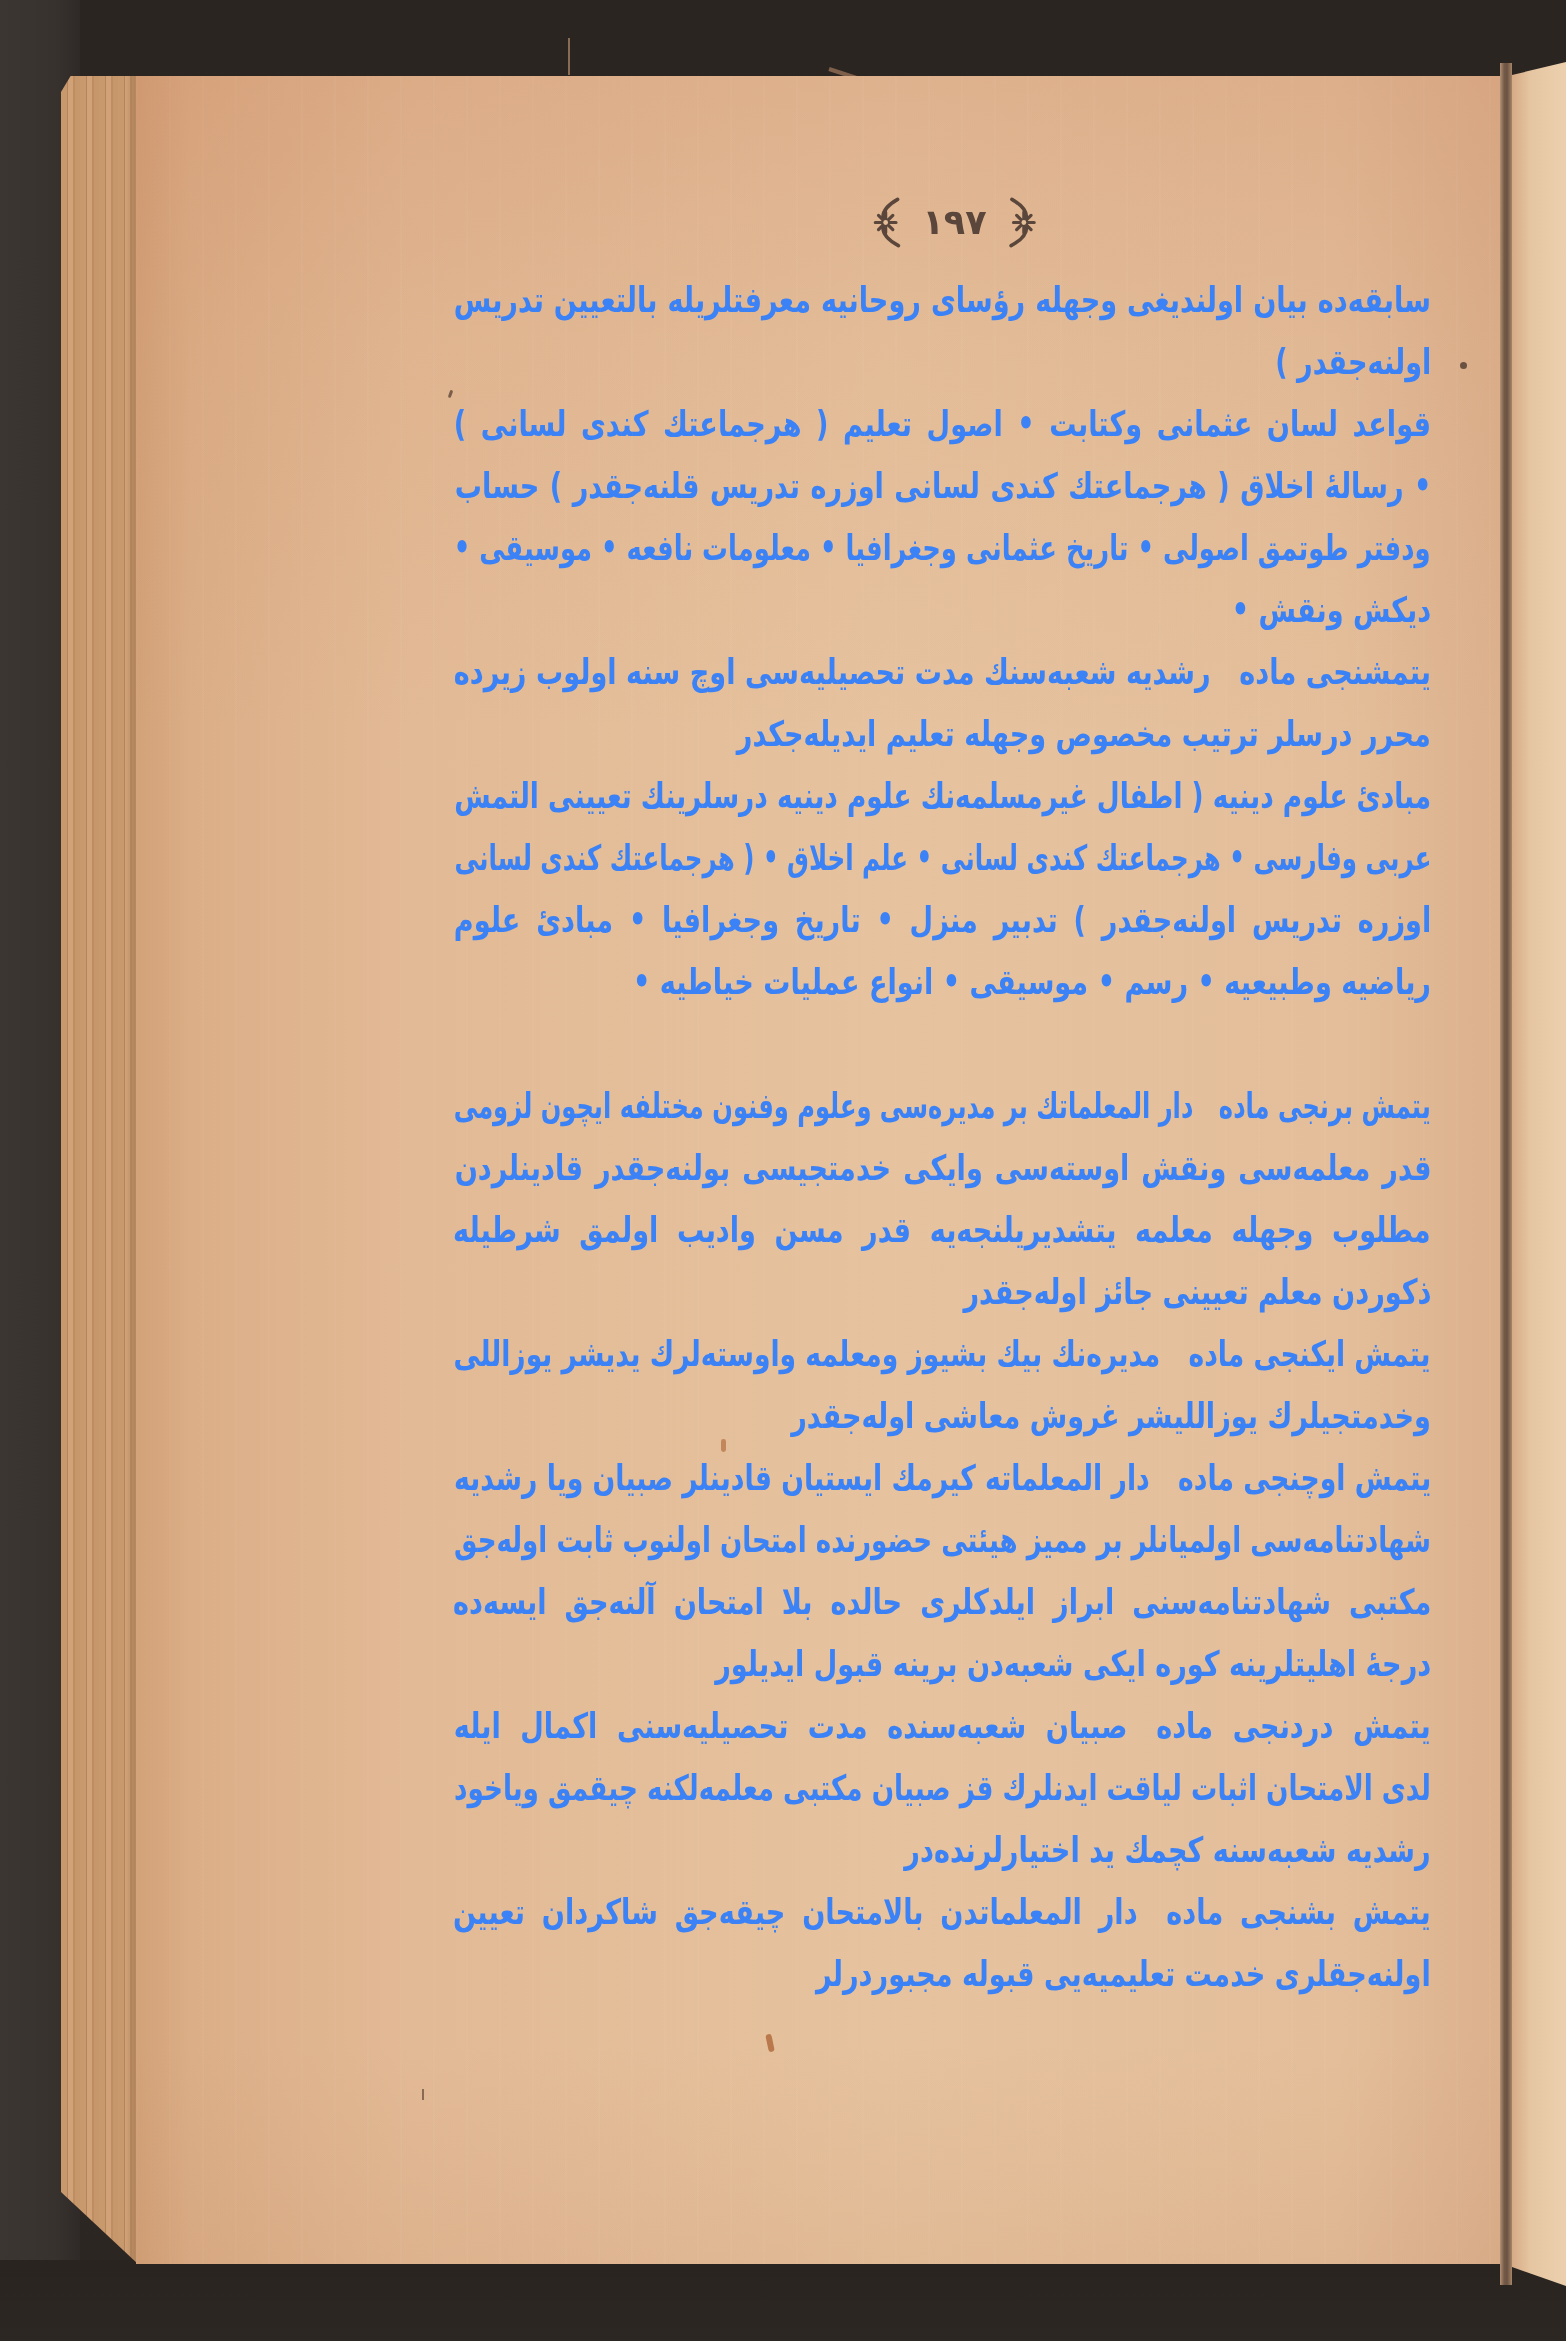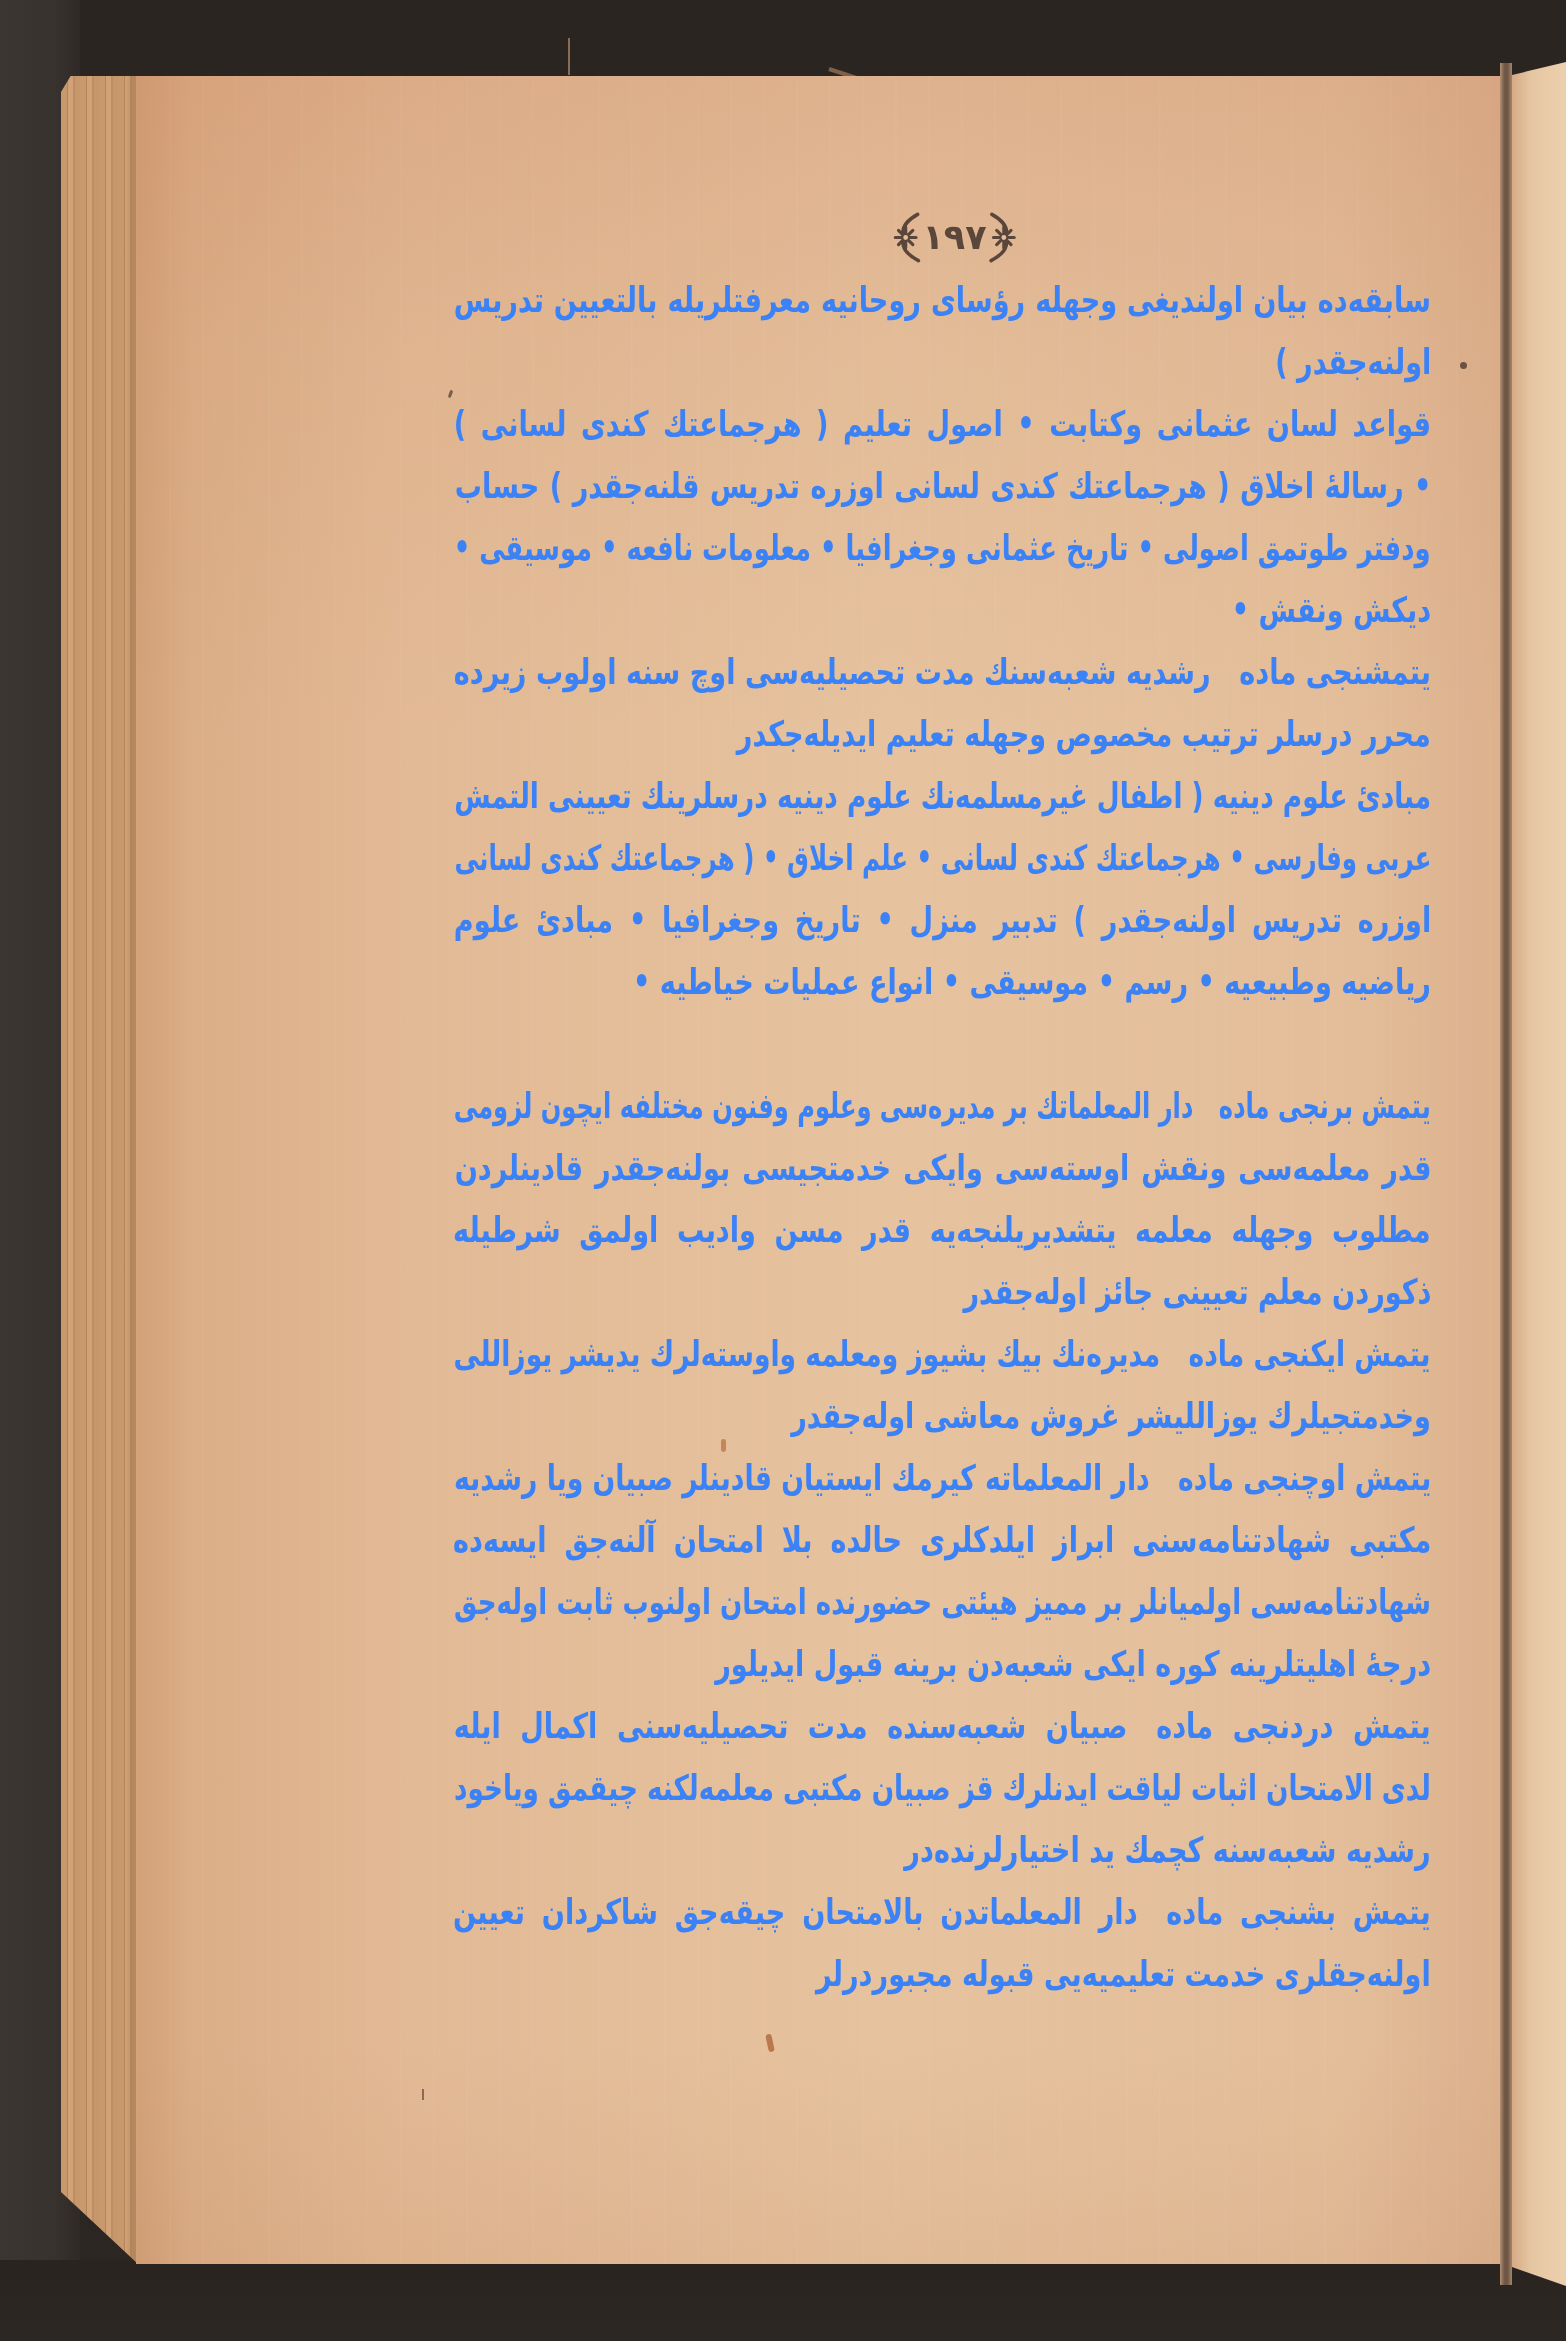--- a/index.html
+++ b/index.html
@@ -28,22 +28,22 @@
       repeating-linear-gradient(90deg,rgba(255,255,255,.025) 0 1.6px,rgba(0,0,0,0) 1.6px 33px),
       linear-gradient(to bottom,rgba(196,120,84,.22) 0%,rgba(196,120,84,.09) 12%,rgba(0,0,0,0) 30%,rgba(0,0,0,0) 90%,rgba(185,125,88,.12) 100%),
       linear-gradient(to right,#d2a178 0%,#dbae87 4%,#e2ba95 20%,#e6c29e 55%,#e4be9a 88%,#dcb18d 100%);
   }
   .gutter{position:absolute;left:1500px;top:63px;width:12px;height:2222px;
     background:linear-gradient(90deg,#b39174 0%,#735a48 35%,#6b5343 60%,#a88668 100%);}
   .right-page{position:absolute;left:1512px;top:62px;width:54px;height:2224px;
     clip-path:polygon(0 13px,100% 0,100% 100%,0 2205px);
     background:linear-gradient(90deg,#d6ab86 0%,#e6c6a2 35%,#ecd0ae 100%);}
 
-  .page-header{position:absolute;left:872px;top:211px;width:165px;height:53px;
-    display:flex;align-items:center;justify-content:center;direction:ltr;color:#5a463b;}
+  .page-header{position:absolute;left:872px;top:196px;width:165px;height:53px;
+    display:flex;align-items:center;justify-content:space-between;direction:ltr;color:#5a463b;}
   .page-header svg{width:30.5px;height:51px;}
   .page-number{font-size:35px;font-weight:bold;line-height:53px;color:#5a463b;letter-spacing:3.2px;}
 
   .text-block{position:absolute;left:447px;top:269px;width:984px;
     color:#3b82f6;font-size:35px;font-weight:bold;line-height:62px;direction:rtl;}
   .ln{height:62px;white-space:nowrap;text-align:right;direction:rtl;}
   .blank{height:62px;}
   .t{display:inline-block;white-space:nowrap;transform-origin:right center;}
   .gap{display:inline-block;width:37px;}
 
@@ -104,22 +104,22 @@
 
   <div class="ln full"><span class="t" style="transform: scaleX(0.690633);"><span>یتمش برنجی ماده</span><span class="gap"></span><span>دار المعلماتك بر مدیره‌سی وعلوم وفنون مختلفه ایچون لزومی</span></span></div>
   <div class="ln full"><span class="t" style="word-spacing: 3.3px; transform: scaleX(0.775551);">قدر معلمه‌سی ونقش اوسته‌سی وایکی خدمتجیسی بولنه‌جقدر قادینلردن</span></div>
   <div class="ln full"><span class="t" style="word-spacing: 11.8px; transform: scaleX(0.775551);">مطلوب وجهله معلمه یتشدیریلنجه‌یه قدر مسن وادیب اولمق شرطیله</span></div>
   <div class="ln short"><span class="t" style="transform: scaleX(0.775551);">ذکوردن معلم تعیینی جائز اوله‌جقدر</span></div>
 
   <div class="ln full"><span class="t" style="transform: scaleX(0.760048);"><span>یتمش ایکنجی ماده</span><span class="gap"></span><span>مدیره‌نك بیك بشیوز ومعلمه واوسته‌لرك یدیشر یوزاللی</span></span></div>
   <div class="ln short"><span class="t" style="transform: scaleX(0.775551);">وخدمتجیلرك یوزاللیشر غروش معاشی اوله‌جقدر</span></div>
 
   <div class="ln full"><span class="t" style="transform: scaleX(0.762644);"><span>یتمش اوچنجی ماده</span><span class="gap"></span><span>دار المعلماته کیرمك ایستیان قادینلر صبیان ویا رشدیه</span></span></div>
+  <div class="ln full"><span class="t" style="transform: scaleX(0.746278);">شهادتنامه‌سی اولمیانلر بر ممیز هیئتی حضورنده امتحان اولنوب ثابت اوله‌جق</span></div>
   <div class="ln full"><span class="t" style="word-spacing: 11px; transform: scaleX(0.775551);">مکتبی شهادتنامه‌سنی ابراز ایلدکلری حالده بلا امتحان آلنه‌جق ایسه‌ده</span></div>
-  <div class="ln full"><span class="t" style="transform: scaleX(0.746278);">شهادتنامه‌سی اولمیانلر بر ممیز هیئتی حضورنده امتحان اولنوب ثابت اوله‌جق</span></div>
   <div class="ln short"><span class="t" style="transform: scaleX(0.775551);">درجهٔ اهلیتلرینه کوره ایکی شعبه‌دن برینه قبول ایدیلور</span></div>
 
   <div class="ln full"><span class="t" style="word-spacing: 13px; transform: scaleX(0.775551);"><span>یتمش دردنجی ماده</span><span class="gap"></span><span>صبیان شعبه‌سنده مدت تحصیلیه‌سنی اکمال ایله</span></span></div>
   <div class="ln full"><span class="t" style="transform: scaleX(0.749745);">لدی الامتحان اثبات لیاقت ایدنلرك قز صبیان مکتبی معلمه‌لکنه چیقمق ویاخود</span></div>
   <div class="ln short"><span class="t" style="transform: scaleX(0.775551);">رشدیه شعبه‌سنه کچمك ید اختیارلرنده‌در</span></div>
 
   <div class="ln full"><span class="t" style="word-spacing: 9.5px; transform: scaleX(0.775551);"><span>یتمش بشنجی ماده</span><span class="gap"></span><span>دار المعلماتدن بالامتحان چیقه‌جق شاکردان تعیین</span></span></div>
   <div class="ln short"><span class="t" style="transform: scaleX(0.775551);">اولنه‌جقلری خدمت تعلیمیه‌یی قبوله مجبوردرلر</span></div>
 </div>
 

